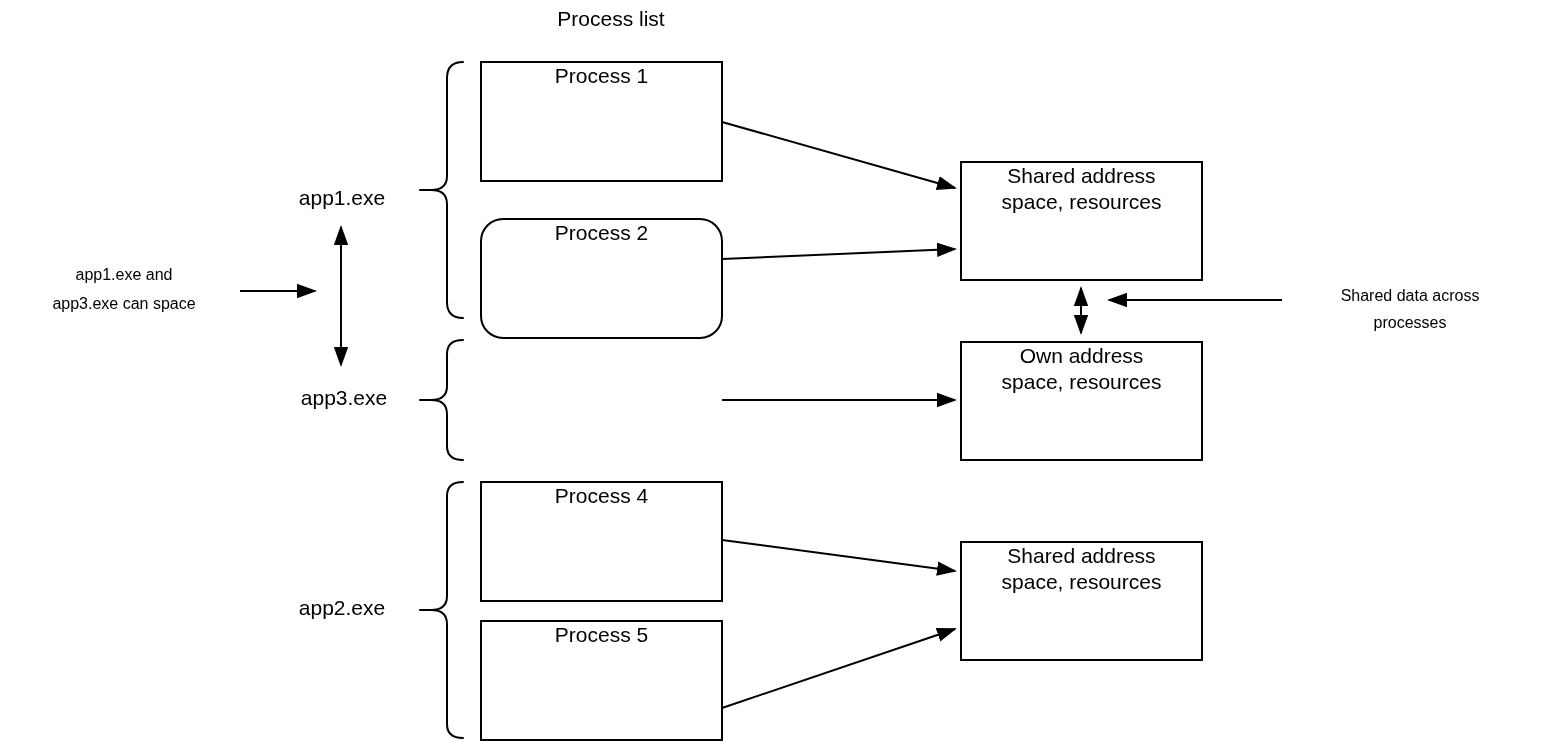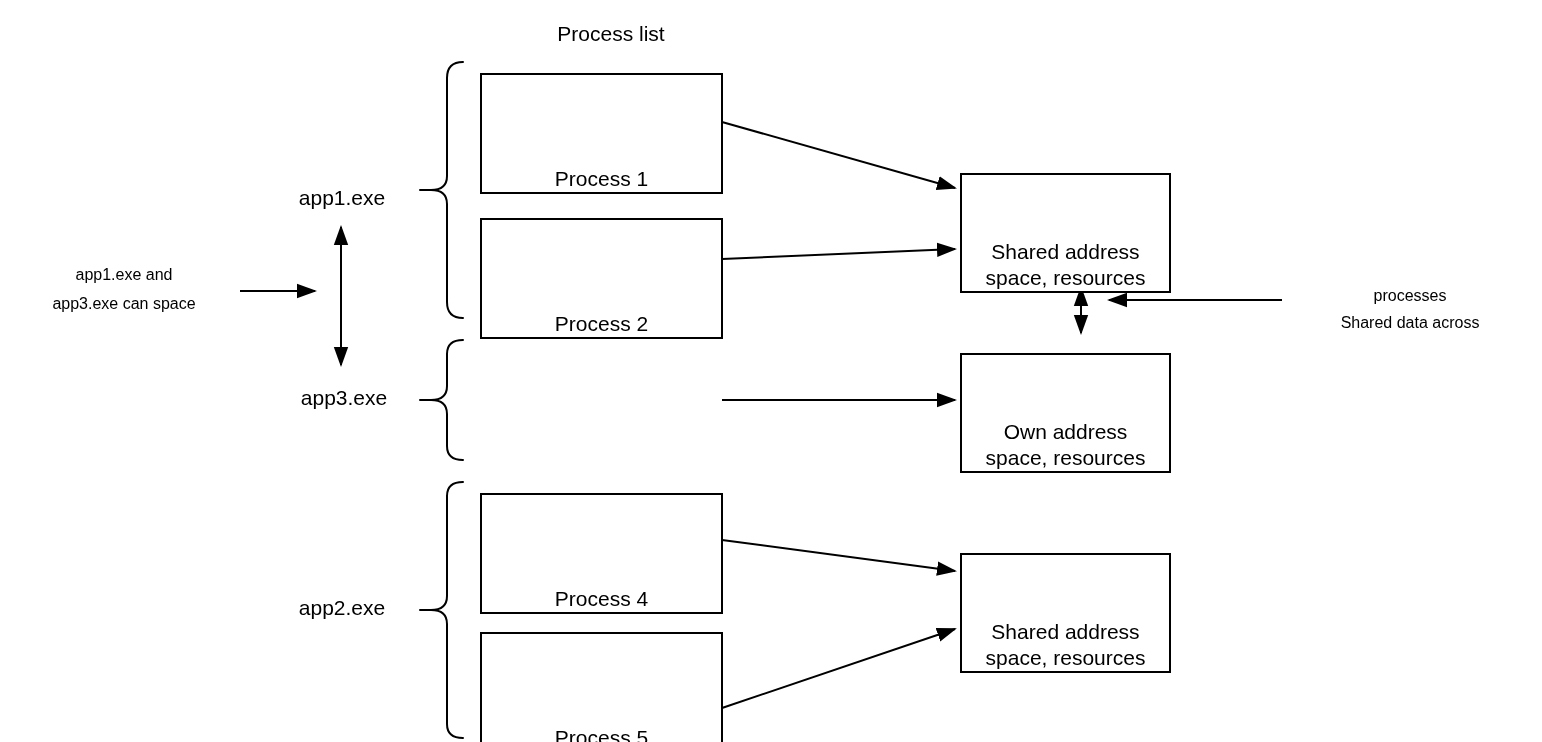--- a/index.html
+++ b/index.html
@@ -17,28 +17,27 @@
     left:0; top:0;
   }
   .box{
     position:absolute;
     border:2px solid #000000;
     box-sizing:border-box;
     background:#ffffff;
     display:flex;
     flex-direction:column;
     align-items:center;
-    justify-content:flex-end;
+    justify-content:flex-start;
     font-size:21px;
     line-height:26px;
     text-align:center;
-    margin-top:12px;
   }
   .process-box{ left:480px; width:243px; height:121px; }
-  .address-box{ left:960px; width:211px; height:120px; }
+  .address-box{ left:960px; width:243px; height:120px; }
   .floating-label{
     position:absolute;
     transform:translate(-50%,-50%);
     font-size:21px;
     white-space:nowrap;
   }
   .annot{
     position:absolute;
     transform:translate(-50%,-50%);
     font-size:16px;
@@ -70,30 +69,30 @@
     <line x1="722" y1="540" x2="955" y2="571" stroke="#000000" stroke-width="2" marker-end="url(#ah)"></line>
     <line x1="722" y1="708" x2="955" y2="629" stroke="#000000" stroke-width="2" marker-end="url(#ah)"></line>
 
     <line x1="240" y1="291" x2="315" y2="291" stroke="#000000" stroke-width="2" marker-end="url(#ah)"></line>
     <line x1="341" y1="227" x2="341" y2="365" stroke="#000000" stroke-width="2" marker-start="url(#ah)" marker-end="url(#ah)"></line>
 
     <line x1="1081" y1="288" x2="1081" y2="333" stroke="#000000" stroke-width="2" marker-start="url(#ah)" marker-end="url(#ah)"></line>
     <line x1="1282" y1="300" x2="1109" y2="300" stroke="#000000" stroke-width="2" marker-end="url(#ah)"></line>
   </svg>
 
-  <div class="floating-label" style="left:611px; top:34px;">Process list</div>
+  <div class="floating-label" style="left:611px; top:19px;">Process list</div>
 
   <div class="floating-label" style="left:342px; top:198px;">app1.exe</div>
   <div class="floating-label" style="left:344px; top:398px;">app3.exe</div>
   <div class="floating-label" style="left:342px; top:608px;">app2.exe</div>
 
   <div class="box process-box" style="top:61px;">
     <span>Process 1</span>
   </div>
-  <div class="box process-box" style="top:206px;">
+  <div class="box process-box" style="top:218px;border-radius:23px;">
     <span>Process 2</span>
   </div>
   <div class="box process-box" style="top:481px;">
     <span>Process 4</span>
   </div>
   <div class="box process-box" style="top:620px;">
     <span>Process 5</span>
   </div>
 
   <div class="box address-box" style="top:161px;">
@@ -108,17 +107,17 @@
     <span>Shared address</span>
     <span>space, resources</span>
   </div>
 
   <div class="annot annot-left" style="left:124px; top:289px;">
     <div class="line">app1.exe and</div>
     <div class="line">app3.exe can space</div>
   </div>
 
   <div class="annot annot-right" style="left:1410px; top:309px;">
+    <div class="line">Shared data across</div>
     <div class="line">processes</div>
-    <div class="line">Shared data across</div>
   </div>
 
 </div>
 
 </body></html>

